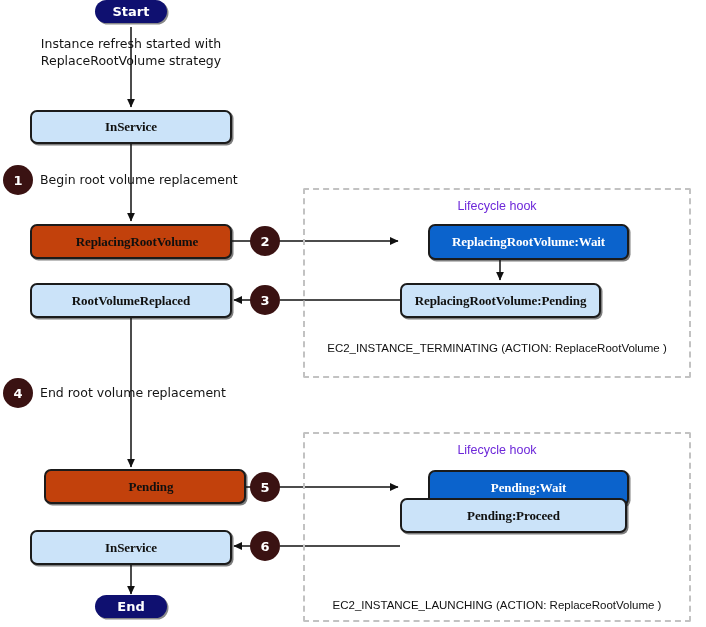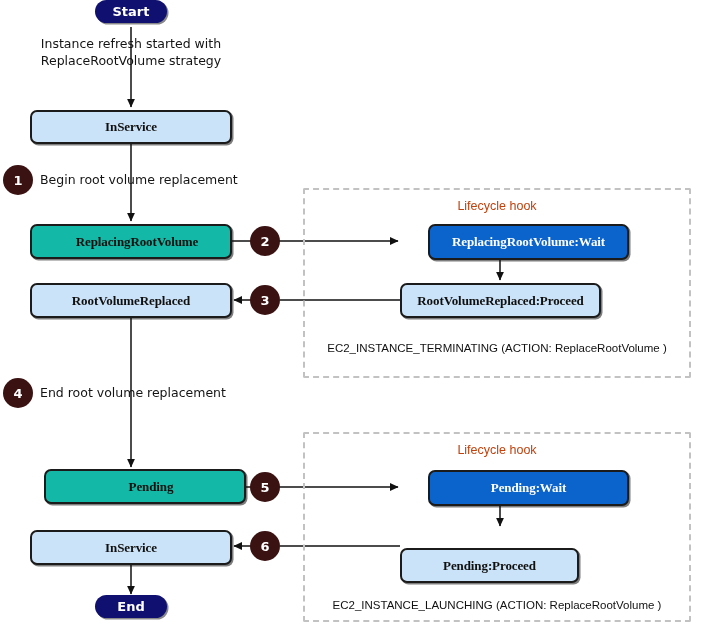--- a/index.html
+++ b/index.html
@@ -36,21 +36,21 @@
     border-radius: 7px;
     font-family: Liberation Serif, serif;
     font-weight: bold;
     font-size: 13px;
     letter-spacing: -0.1px;
     color: #10100f;
     text-align: center;
     box-shadow: 1.5px 1.5px 0 rgba(20,20,20,0.55);
   }
   .node.light  { background: #cbe3f9; }
-  .node.mid    { background: #14b8a6; padding-left: 12px; }
+  .node.mid    { background: #c2410c; padding-left: 12px; }
   .node.dark   { background: #0b63cc; color: #ffffff; margin-left: 28px; }
 
   
   .pill {
     position: absolute;
     box-sizing: border-box;
     display: flex;
     align-items: center;
     justify-content: center;
     background: #0f1070;
@@ -94,21 +94,21 @@
     position: absolute;
     box-sizing: border-box;
     border: 2px dashed #c2c2c2;
     background: transparent;
     border-radius: 2px;
   }
   .hook-title {
     position: absolute;
     font-family: "Liberation Sans", sans-serif;
     font-size: 12.5px;
-    color: #c2410c;
+    color: #6d28d9;
     text-align: center;
     width: 100%;
     left: 0;
   }
   .hook-caption {
     position: absolute;
     font-family: "Liberation Sans", sans-serif;
     font-size: 11.5px;
     color: #111111;
     text-align: center;
@@ -209,28 +209,28 @@
 
   <div class="hook-box" style="left:303px; top:188px; width:388px; height:190px;">
     <div class="hook-title" style="top:9px;">Lifecycle hook</div>
     <div class="hook-caption" style="top:152px;">EC2_INSTANCE_TERMINATING (ACTION: ReplaceRootVolume )</div>
   </div>
 
   <div class="node dark" style="left:400px; top:224px; width:201px; height:36px;">
     <span>ReplacingRootVolume:Wait</span>
   </div>
   <div class="node light" style="left:400px; top:283px; width:201px; height:35px;">
-    <span>RootVolumeReplaced:Proceed</span>
+    <span>ReplacingRootVolume:Pending</span>
   </div>
 
   <div class="hook-box" style="left:303px; top:432px; width:388px; height:190px;">
     <div class="hook-title" style="top:9px;">Lifecycle hook</div>
     <div class="hook-caption" style="top:165px;">EC2_INSTANCE_LAUNCHING (ACTION: ReplaceRootVolume )</div>
   </div>
 
   <div class="node dark" style="left:400px; top:470px; width:201px; height:36px;align-items:center;">
     <span>Pending:Wait</span>
   </div>
-  <div class="node light" style="left:400px; top:548px; width:179px; height:35px;">
+  <div class="node light" style="left:400px; top:498px; width:227px; height:35px;">
     <span>Pending:Proceed</span>
   </div>
 
 </div>
 
 </body></html>

